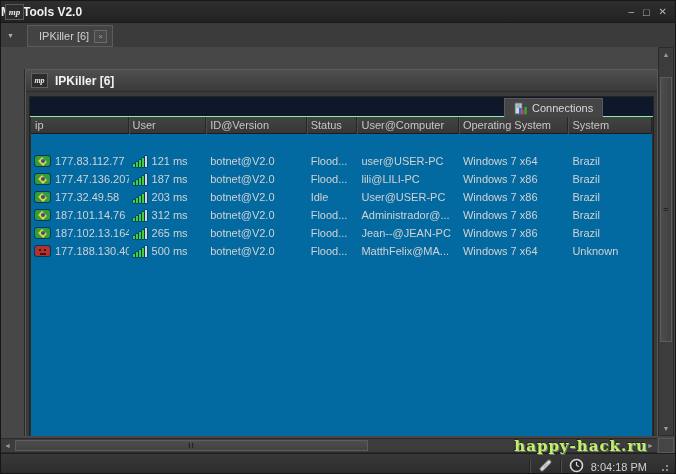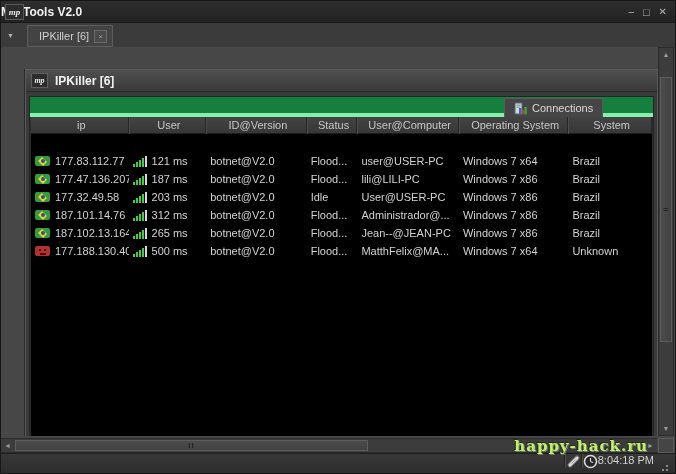--- a/index.html
+++ b/index.html
@@ -35,25 +35,25 @@
     background:#3a3a3a; border:1px solid #5a5a5a; border-bottom:none;
     box-shadow:-1px 0 0 #2a2a2a, 1px 0 0 #2a2a2a; }
   .inner-tb { height:22px; background:linear-gradient(#4f4f4f,#3a3a3a);
     border-bottom:1px solid #2c2c2c; display:flex; align-items:center; padding:0 5px; }
   .mplogo { width:17px; height:15px; background:#2c2c2c; border:1px solid #606060;
     color:#e8e8e8; font:italic bold 8px "Liberation Serif", serif; text-align:center; line-height:13px; flex:none; }
   .inner-title { font-weight:bold; font-size:12px; color:#f2f2f2; margin-left:7px; }
   .inner-body { position:absolute; top:26px; left:3px; right:3px; bottom:0;
     background:#2e2e2e; border:1px solid #242424; border-bottom:none; }
   
-  .connstrip { position:relative; height:20px; background:#15803d; border-bottom:4px solid #86efac; }
+  .connstrip { position:relative; height:20px; background:#0f172a; border-bottom:1px solid #86efac; }
   .conntab { position:absolute; left:474px; top:1px; height:19px; display:flex; align-items:center;
     gap:5px; padding:0 9px; background:#454545; border:1px solid #5a5a5a; border-bottom:none; color:#d8d8d8; }
   
-  .grid { position:absolute; top:20px; left:1px; right:1px; bottom:0; background:#000000; overflow:hidden;text-align:center; }
+  .grid { position:absolute; top:20px; left:1px; right:1px; bottom:0; background:#0369a1; overflow:hidden; }
   .ghead { display:flex; height:17px; background:linear-gradient(#434343,#373737); border-bottom:1px solid #1c1c1c; }
   .hcell { height:17px; padding:2px 0 0 4px; color:#c6c6c6; white-space:nowrap; overflow:hidden;
     border-right:1px solid #262626; box-shadow:1px 0 0 #4d4d4d; }
   .row { display:flex; height:18px; align-items:center; }
   .cell { height:18px; display:flex; align-items:center; padding-left:4px;
     white-space:nowrap; overflow:hidden; color:#d2d2d2;margin-top:36px; }
   .c0 { width:98px; } .c1 { width:78px; } .c2 { width:101px; } .c3 { width:51px; }
   .c4 { width:102px; } .c5 { width:110px; } .c6 { width:84px; }
   
   .flag { width:15px; height:10px; border-radius:2px; margin-right:5px; flex:none;
@@ -89,21 +89,21 @@
     display:flex; align-items:center; justify-content:center; }
   .harrow.left { left:0; } .harrow.right { right:0; }
   .corner { position:absolute; right:1px; top:391px; width:16px; height:15px;
     background:#454545; border:1px solid #5a5a5a; }
   .watermark { position:absolute; top:390px; right:27px; z-index:5; pointer-events:none;
     font:bold 15px "DejaVu Serif", serif; letter-spacing:1px; color:#bef264;
     text-shadow:1px 1px 0 #757575, -1px -1px 0 #252525; }
   
   .statusbar { position:absolute; bottom:0; left:0; right:0; height:20px;
     background:linear-gradient(#383838,#2d2d2d); border-top:1px solid #1e1e1e;
-    display:flex; align-items:flex-start; justify-content:flex-end; gap:0; padding-right:5px; }
+    display:flex; align-items:flex-end; justify-content:flex-end; gap:7px; padding-right:5px; }
   .sep { width:2px; height:14px; border-left:1px solid #222; border-right:1px solid #4e4e4e; }
   .time { color:#d0d0d0; }
   .grip { width:10px; height:10px; position:relative; margin-left:6px; align-self:flex-end; }
   .grip::before { content:""; position:absolute; right:2px; bottom:2px; width:2px; height:2px;
     background:#8a8a8a; box-shadow:-4px 0 0 #8a8a8a, 0 -4px 0 #8a8a8a; }
   svg { display:block; }
 </style>
 </head>
 <body>
 

